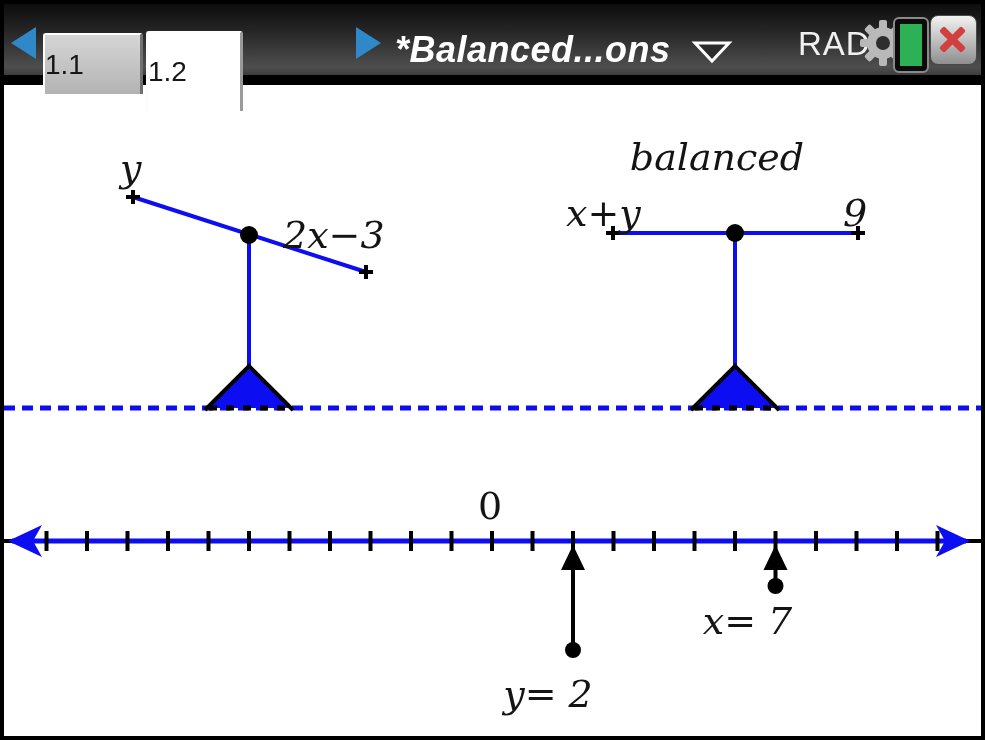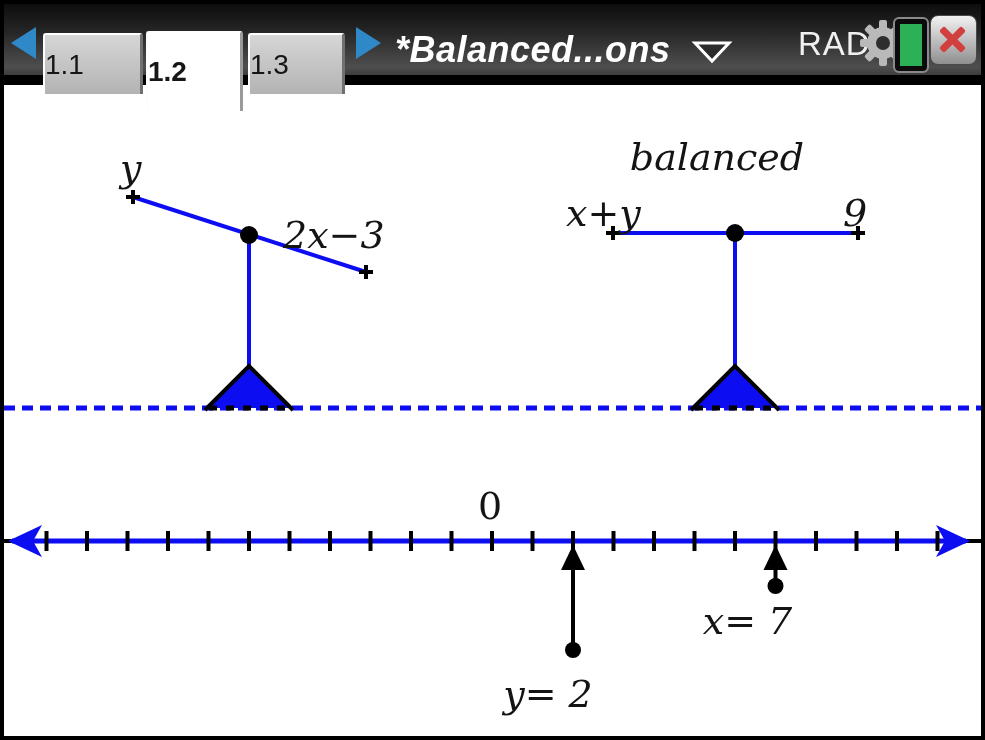--- a/index.html
+++ b/index.html
@@ -19,21 +19,21 @@
   .navarrow.left{left:8px;border-top:16px solid transparent;border-bottom:16px solid transparent;border-right:25px solid #2f89c9;}
   .navarrow.right{left:353px;border-top:16px solid transparent;border-bottom:16px solid transparent;border-left:25px solid #2f89c9;}
   .tab{
     position:absolute;top:10px;height:59px;display:flex;align-items:center;justify-content:flex-start;
     background:linear-gradient(180deg,#d6d6d6,#b3b3b3);
     border-top:2px solid #fdfdfd;border-left:2px solid #fdfdfd;border-right:3px solid #707070;
     border-radius:3px 3px 0 0;color:#161616;font-size:28px;z-index:11;margin-top:20px;
   }
   .tab.active{background:#fff;top:8px;height:78px;z-index:13;border-right:3px solid #9a9a9a;}
   #tab-0{left:40px;width:95px;}
-  #tab-1{left:143px;width:92px;font-weight:bold;}
+  #tab-1{left:143px;width:92px;}
   #tab-2{left:245px;width:92px;}
   #doc-title{
     position:absolute;left:392px;top:24px;height:46px;display:flex;align-items:center;
     color:#fff;font-size:36px;font-weight:bold;font-style:italic;letter-spacing:0.5px;cursor:pointer;
   }
   #title-dd{position:absolute;left:688px;top:36px;cursor:pointer;}
   #rad{position:absolute;left:795px;top:22px;color:#f0f0f0;font-size:33px;letter-spacing:1px;}
   #gear{position:absolute;left:856px;top:15px;}
   #battery{
     position:absolute;left:892px;top:16px;width:22px;height:42px;
@@ -72,23 +72,20 @@
 
 <div id="screen">
 
   <div id="topbar">
     <div class="navarrow left"></div>
     <div class="tab" id="tab-0">
       <span>1.1</span>
     </div>
     <div class="tab active" id="tab-1">
       <span>1.2</span>
-    </div>
-    <div class="tab" id="tab-2">
-      <span>1.3</span>
     </div>
     <div class="navarrow right"></div>
 
     <div id="doc-title">
       <span>*Balanced...ons</span>
     </div>
     <svg id="title-dd" width="42" height="26">
       <polygon points="4,4 38,4 21,22" fill="#2b2b2b" stroke="#ffffff" stroke-width="3"></polygon>
     </svg>
 

